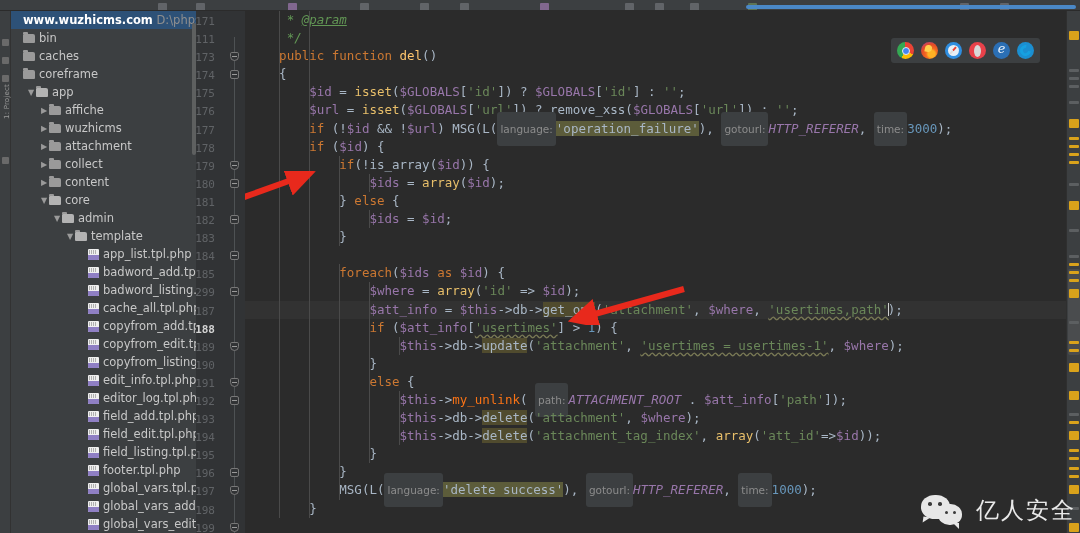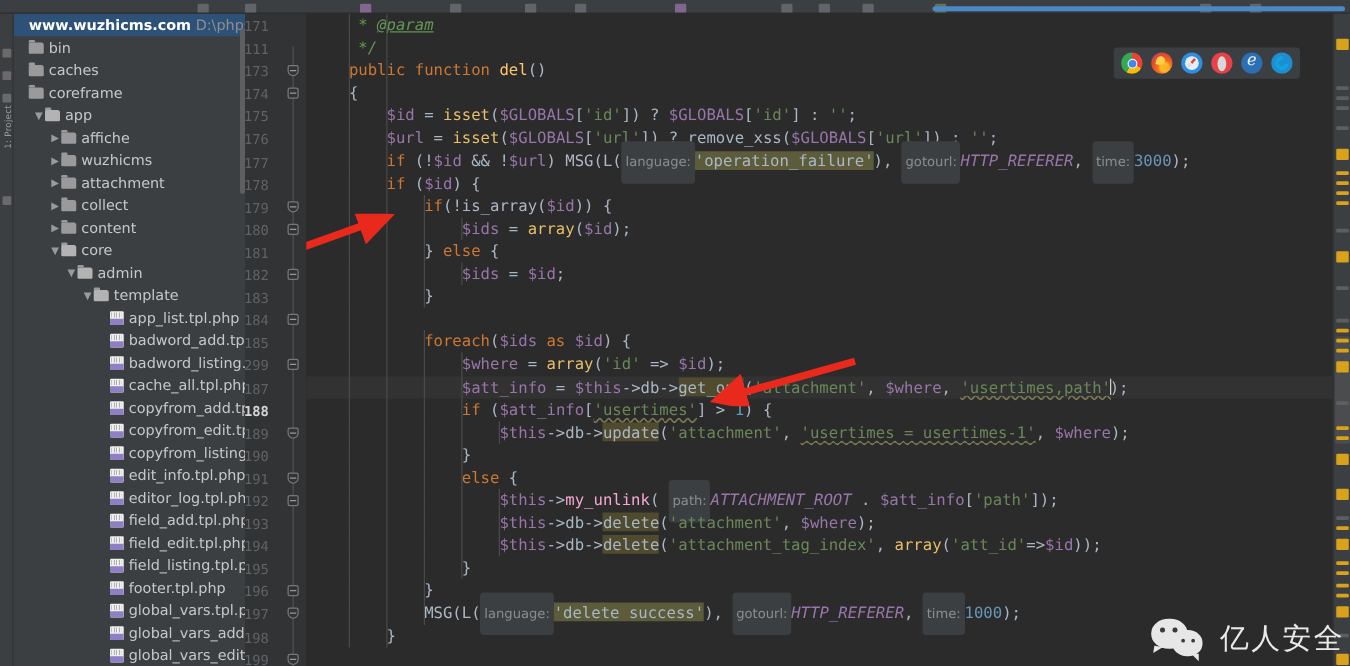--- a/index.html
+++ b/index.html
@@ -137,21 +137,21 @@
   .kw   { color:#cc7832; }          
   .fn   { color:#ffc66d; }          
   .call { color:#e8bf6a; }          
   .var  { color:#9876aa;text-align:center; }          
   .str  { color:#6a8759; }          
   .num  { color:#6897bb; }          
   .pl   { color:#a9b7c6; }          
   .cmt  { color:#629755; font-style:italic; }
   .doctag { color:#629755; font-style:italic; text-decoration:underline; }
   .const{ color:#9876aa; font-style:italic; }
-  .meth { color:#f9a8d4; }
+  .meth { color:#f97316; }
   .hl   { background:#504b2e; }      
   .srch { background:#5c5c3a; }      
   .hint {
     background:#3c3f41; color:#8c8c8c;
     font-size:10.5px; padding:11px 3px; border-radius:3px;
     font-family:"DejaVu Sans", sans-serif;
   }
   .sq2 { text-decoration: underline; text-decoration-style: wavy;
         text-decoration-color:#7a7a55; text-underline-offset:2px; }
   .caret {

